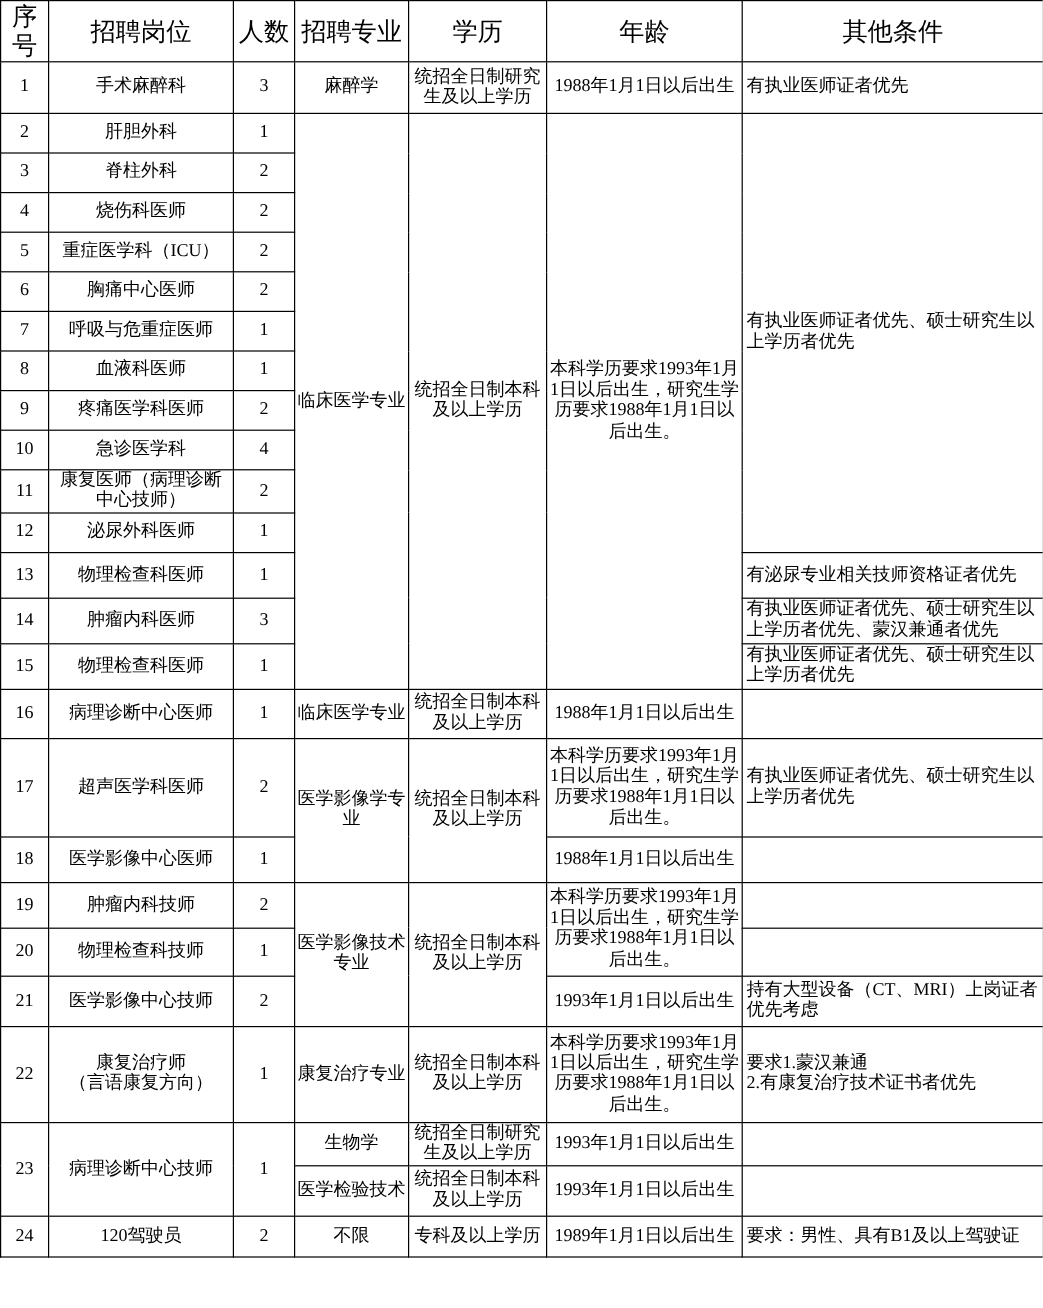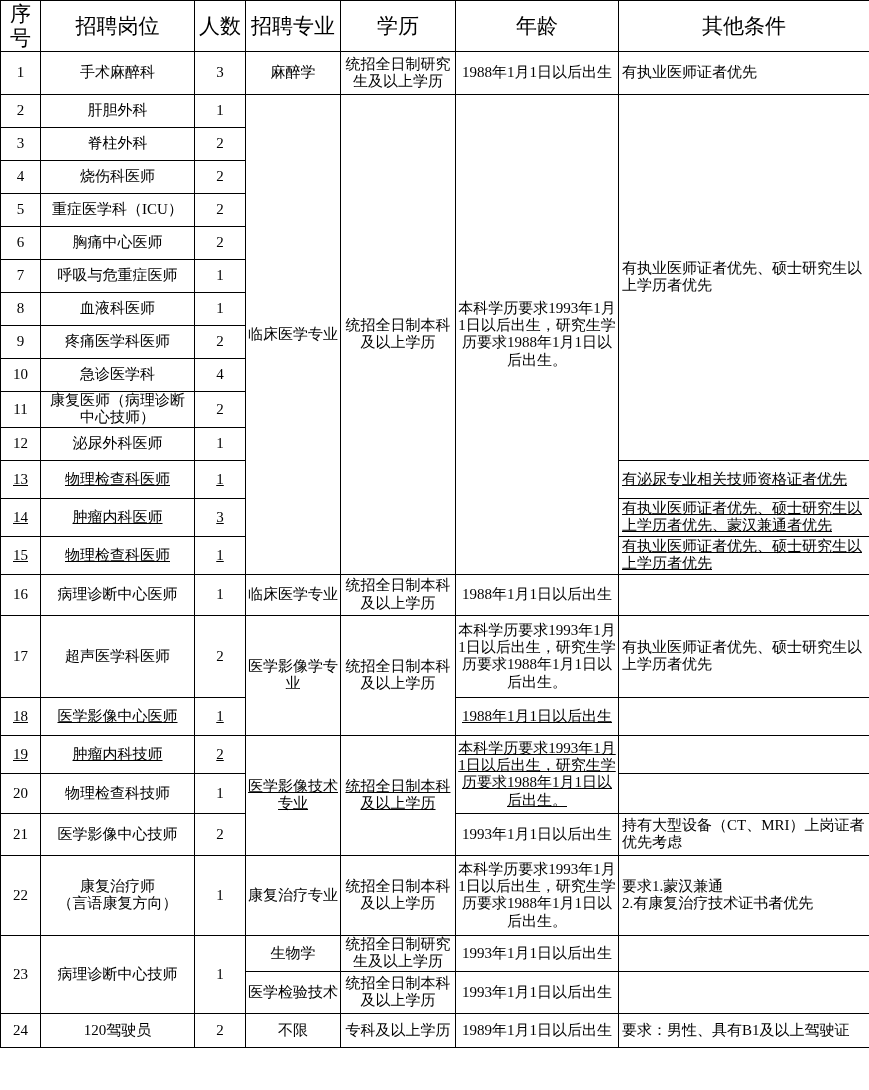--- a/index.html
+++ b/index.html
@@ -47,21 +47,21 @@
   }
   .job-table td.left {
     text-align: left;
     padding-left: 3px;
     padding-right: 3px;
   }
   
   tr.h-head { height: 51px; }
   tr.h-r1   { height: 43px; }
   tr.h-std  { height: 33px; }
-  tr.h-38   { height: 38px; text-decoration: underline; }
+  tr.h-38   { height: 38px; }
   tr.h-41   { height: 41px; }
   tr.h-82   { height: 82px; }
   tr.h-40   { height: 40px; }
   tr.h-42   { height: 42px; margin-left: 15px; }
   tr.h-80   { height: 80px; }
   tr.h-36   { height: 36px; }
   tr.h-34   { height: 34px; }
 </style>
 </head>
 <body>

